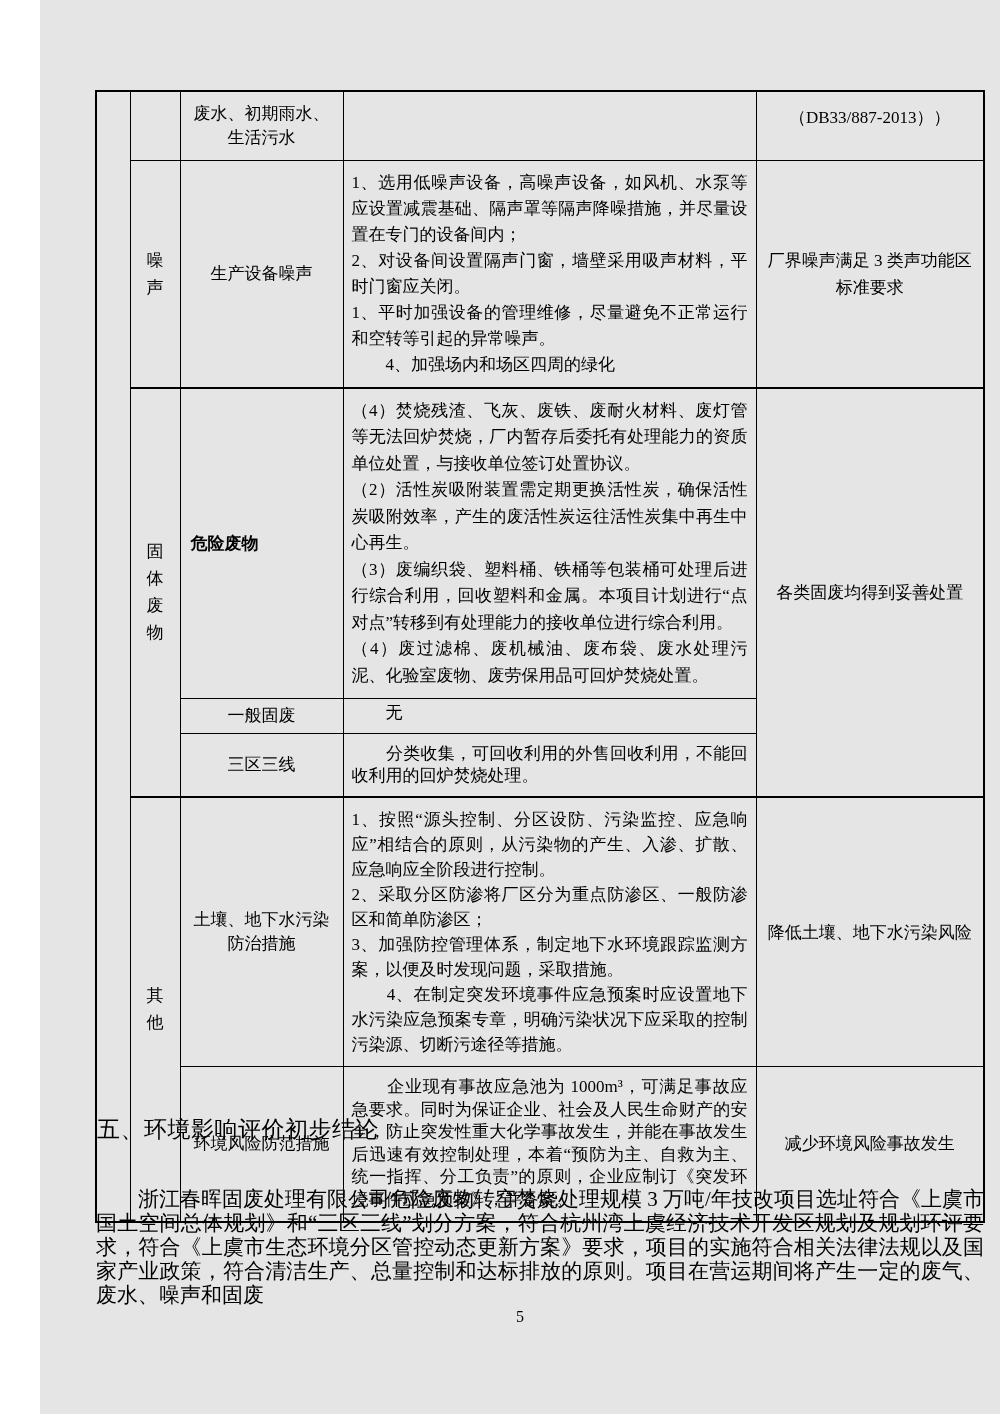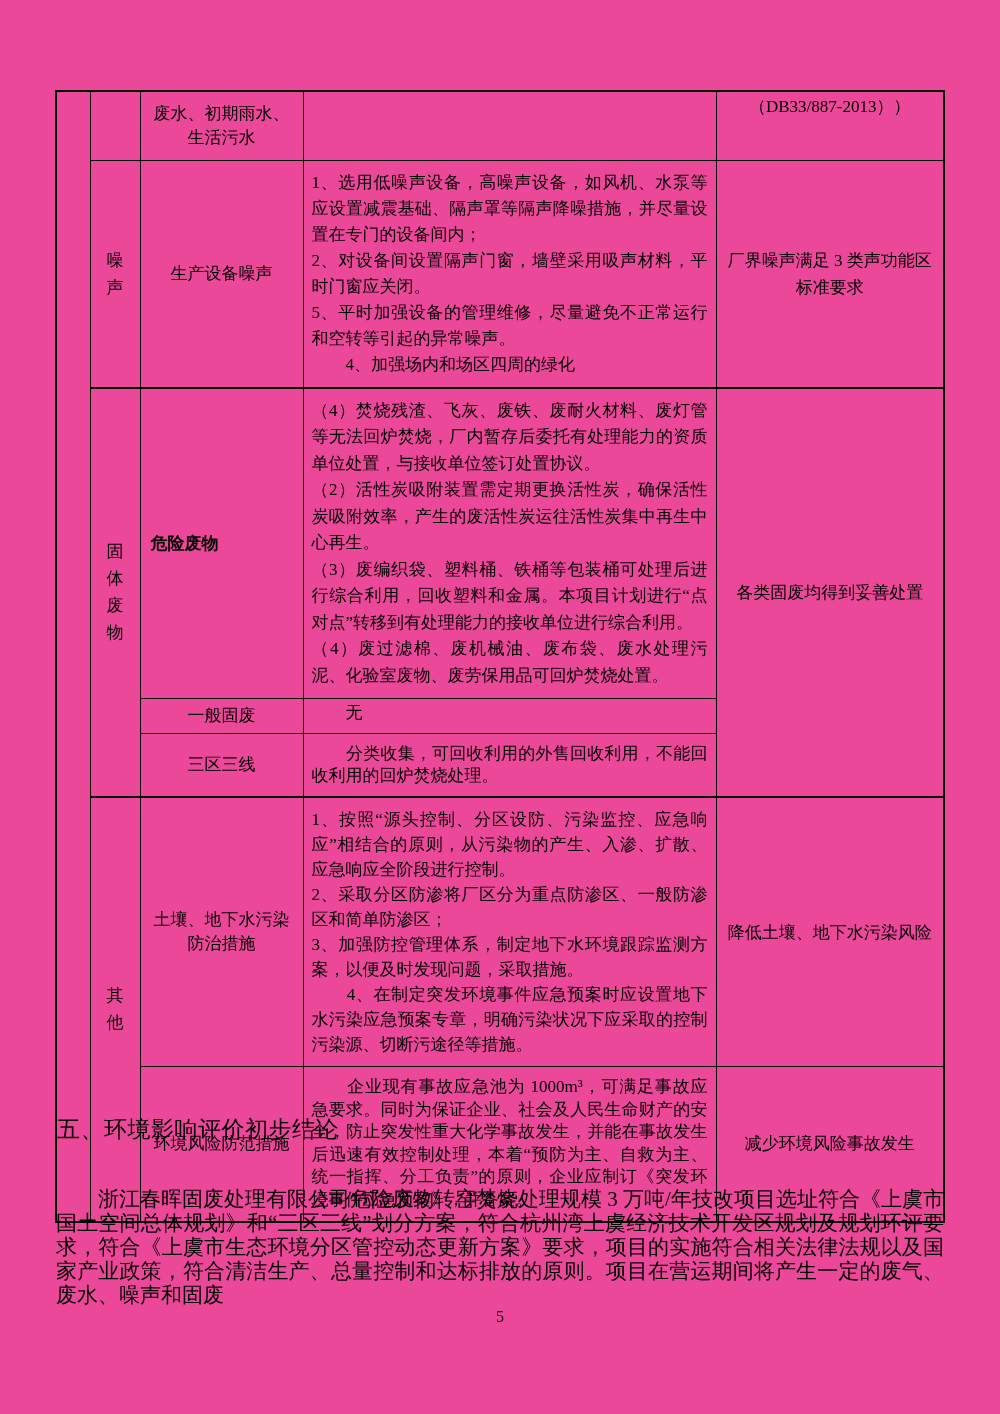--- a/index.html
+++ b/index.html
@@ -3,21 +3,21 @@
 <meta charset="utf-8">
 <style>
   * { margin: 0; padding: 0; box-sizing: border-box; }
   html, body { background: #ffffff; }
   body {
     width: 1000px; height: 1414px;
     position: relative;
     font-family: "Liberation Serif", "DejaVu Serif", serif;
     color: #000;
   }
-  .page { position: absolute; inset: 0; background: #ec4899; }
+  .page { position: absolute; inset: 0; background: #e5e5e5; margin-left: 40px; }
 
   table.doc-table {
     position: absolute; left: 55px; top: 90px;
     width: 888px;
     border-collapse: collapse; table-layout: fixed;
     border: 2px solid #000;
   }
   td {
     border: 1px solid #000;
     font-size: 17px;
@@ -33,21 +33,21 @@
   td.label  { text-align: center; vertical-align: middle; line-height: 24px; }
   td.label-left { text-align: left; vertical-align: middle; padding-left: 10px; font-weight: bold; }
   td.content { vertical-align: top; padding: 9px 8px; }
   td.content .para { white-space: pre-wrap; text-align: justify; }
   td.lh26  .para { line-height: 26px; }
   td.lh265 .para { line-height: 26.5px; }
   td.lh235 .para { line-height: 25px; }
   td.lh226 .para { line-height: 22.6px; }
   td.lh22  .para { line-height: 22px; }
   td.result { text-align: center; vertical-align: middle; line-height: 27px; }
-  td.result-top { text-align: center; vertical-align: top; padding-top: 3px; line-height: 24px; }
+  td.result-top { text-align: center; vertical-align: top; padding-top: 14px; line-height: 24px; }
   td.small-pad { padding-top: 3px; }
 
   .conclusion-heading {
     position: absolute; left: 57px; top: 1114px;
     font-size: 23px; font-weight: normal; letter-spacing: 0.5px;
   }
   .conclusion-para {
     position: absolute; left: 56px; top: 1187px; width: 888px;
     font-size: 21px; line-height: 24px;
     text-align: justify; text-indent: 2em;
@@ -80,21 +80,21 @@
       <td class="result-top">（DB33/887-2013））</td>
     </tr>
 
     <tr style="height:209px">
       <td class="vcat">噪
 声</td>
       <td class="label">生产设备噪声</td>
       <td class="content lh26">
         <div class="para">1、选用低噪声设备，高噪声设备，如风机、水泵等应设置减震基础、隔声罩等隔声降噪措施，并尽量设置在专门的设备间内；</div>
         <div class="para">2、对设备间设置隔声门窗，墙壁采用吸声材料，平时门窗应关闭。</div>
-        <div class="para">5、平时加强设备的管理维修，尽量避免不正常运行和空转等引起的异常噪声。</div>
+        <div class="para">1、平时加强设备的管理维修，尽量避免不正常运行和空转等引起的异常噪声。</div>
         <div class="para">　　4、加强场内和场区四周的绿化</div>
       </td>
       <td class="result">厂界噪声满足 3 类声功能区标准要求</td>
     </tr>
 
     <tr class="sep" style="height:294px">
       <td class="vcat" rowspan="3">固
 体
 废
 物</td>

